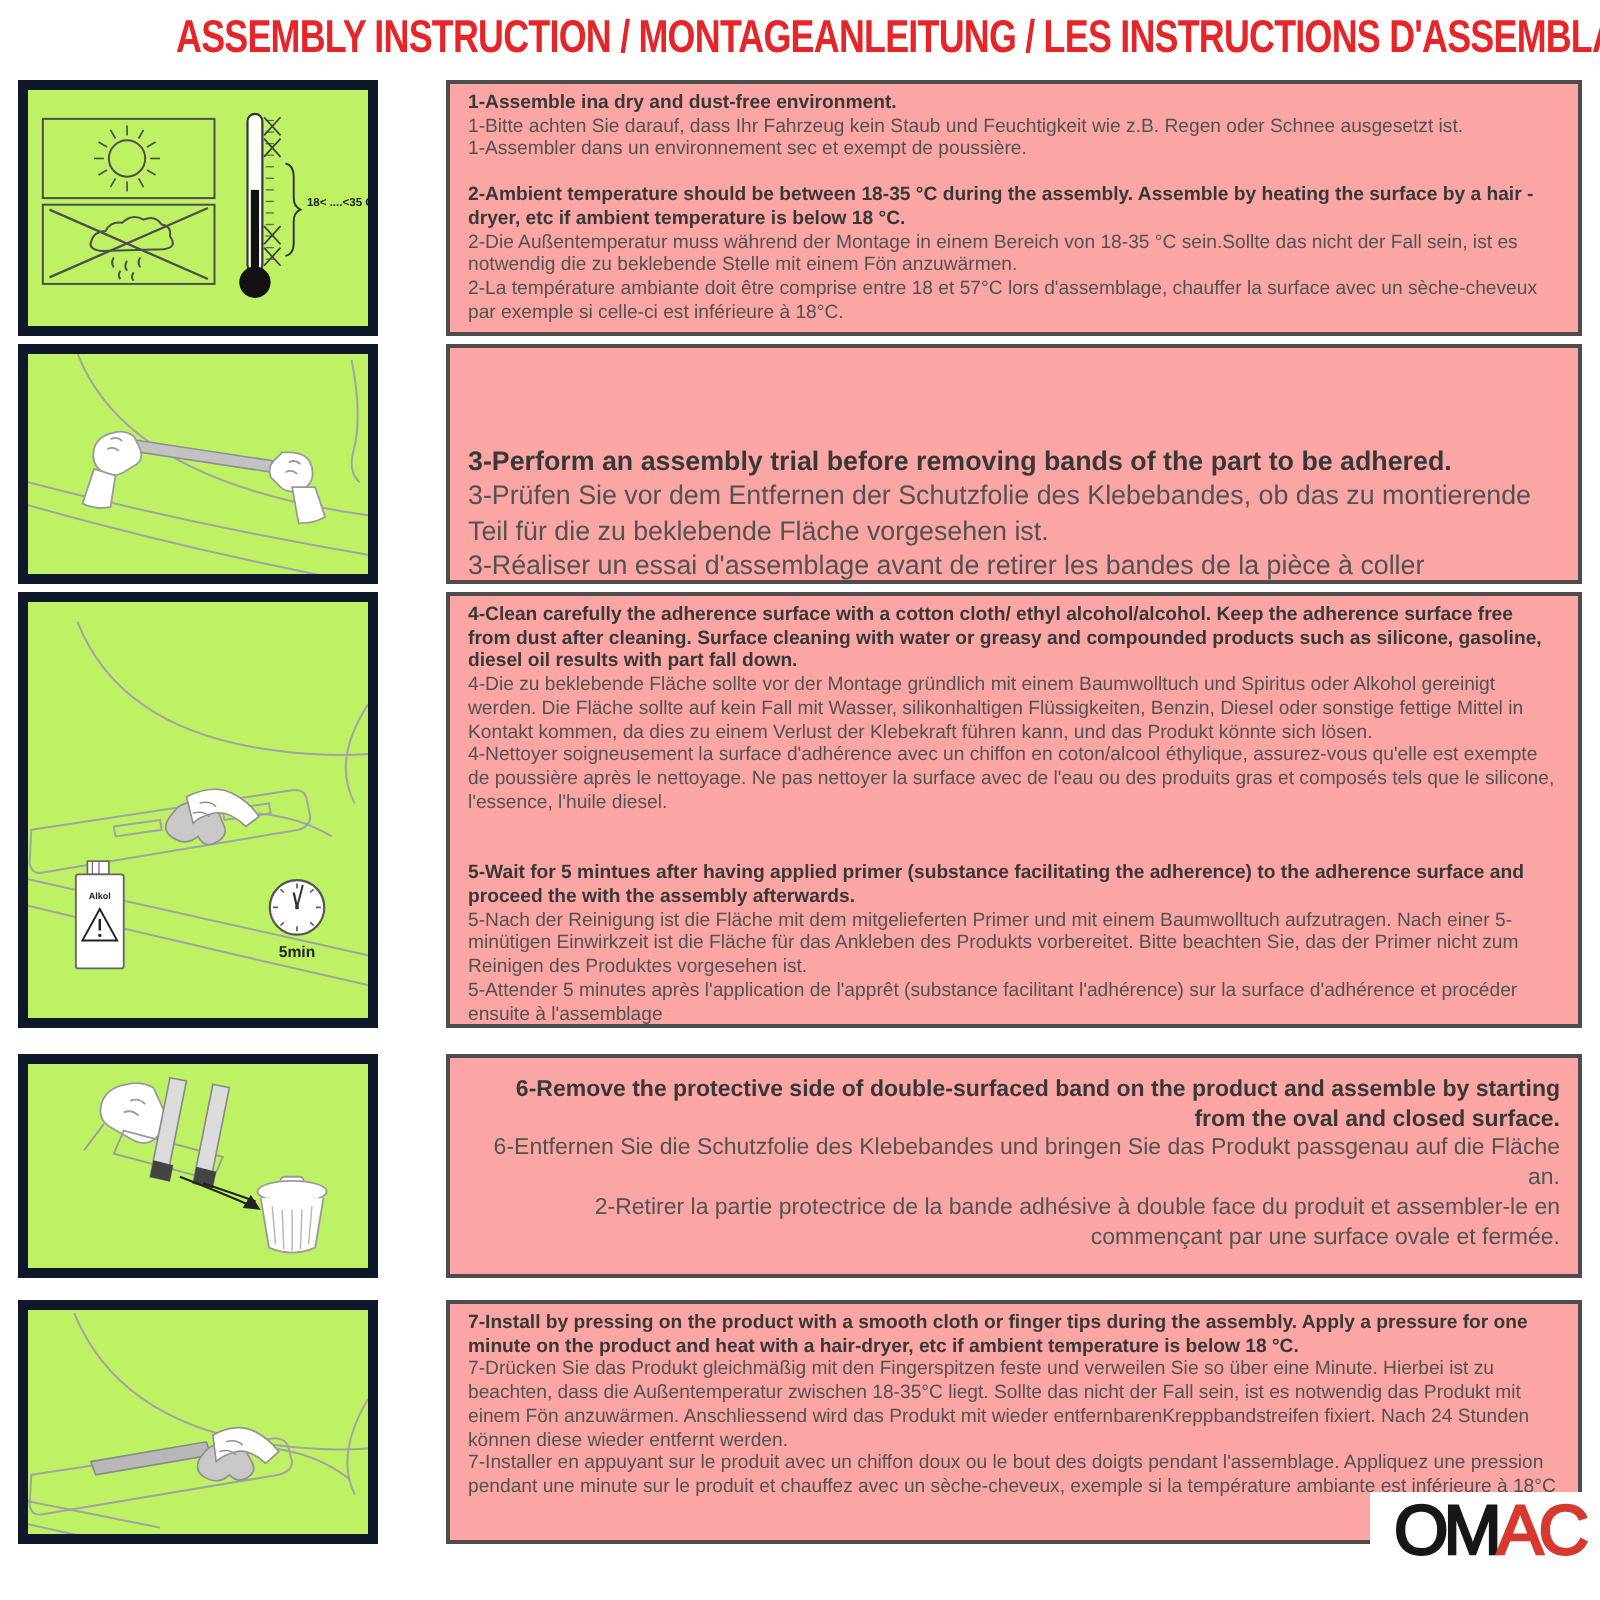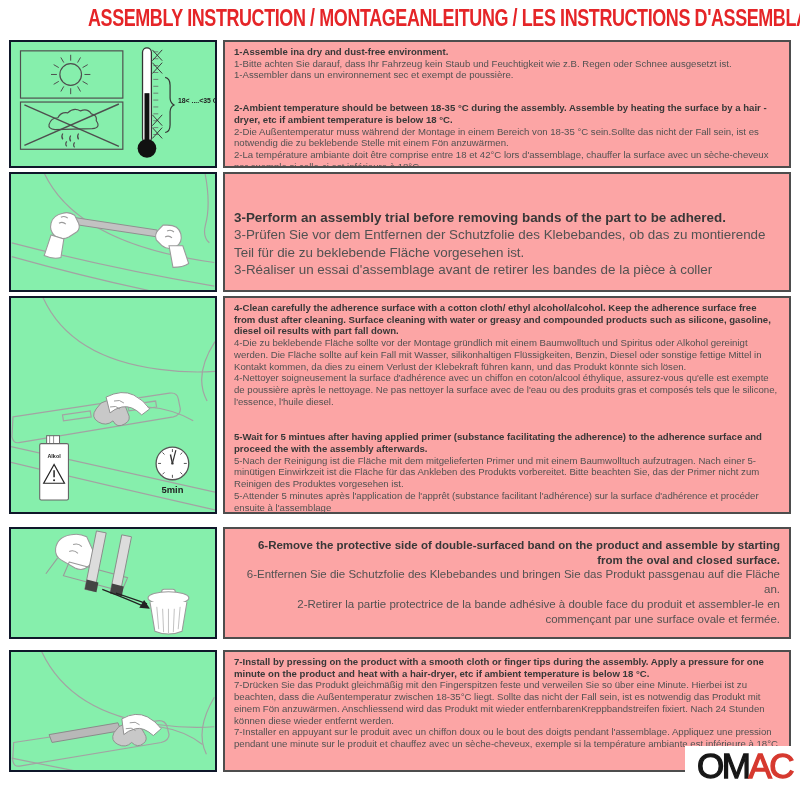--- a/index.html
+++ b/index.html
@@ -4,34 +4,34 @@
 <style>
   html,body{margin:0;padding:0;background:#ffffff;}
   body{width:800px;height:800px;font-family:"Liberation Sans",sans-serif;color:#3f3f3f;}
   .page{position:relative;width:800px;height:800px;background:#fff;overflow:hidden;}
   .title{position:absolute;top:5px;left:0;width:800px;text-align:center;color:#e52528;
          font-weight:800;font-size:23px;white-space:nowrap;letter-spacing:-0.5px;
          transform:scaleX(0.78);transform-origin:50% 50%;}
   .row{position:absolute;left:9px;right:9px;}
   .r1{top:40px;height:128px;} .r2{top:172px;height:120px;} .r3{top:296px;height:218px;}
   .r4{top:527px;height:112px;text-align:right;} .r5{top:650px;height:122px;padding-left:21px;}
-  .icon-cell{position:absolute;left:0;top:0;width:208px;height:100%;
-             border:2px solid #0f172a;background:#86efac;box-sizing:border-box;overflow:hidden;}
+  .icon-cell{position:absolute;left:0;top:0;width:180px;height:100%;
+             border:5px solid #0f172a;background:#bef264;box-sizing:border-box;overflow:hidden;}
   .icon-cell svg{display:block;width:100%;height:100%;}
   .text-cell{position:absolute;left:214px;right:0;top:0;height:100%;
              border:2px solid #4d4d4d;background:#fca5a5;box-sizing:border-box;
              padding:4px 9px;overflow:hidden;}
   p{margin:0;}
-  .step+.step{margin-top:21px;}
+  .step+.step{margin-top:11px;}
   .fs-s{font-size:9.6px;line-height:1.22;}
   .fs-m{font-size:11.5px;line-height:1.28;}
   .fs-l{font-size:13.4px;line-height:1.3;}
   .en{font-weight:bold;color:#383838;}
   .de,.fr{font-weight:400;color:#525252;}
-  .r2 .text-cell{padding-top:35px;}
+  .r2 .text-cell{padding-top:48px;}
   .r3 .step+.step{margin-top:24px;}
   .r4 .text-cell{padding-top:9px;}
   .logo{position:absolute;top:746px;right:8px;background:#fff;padding:2px 0 2px 12px;
         font-size:35px;font-weight:400;letter-spacing:-2.5px;line-height:1;
         -webkit-text-stroke:1.3px currentColor;white-space:nowrap;}
   .logo .lb{color:#171717;-webkit-text-stroke:1.3px #171717;}
   .logo .lr{color:#d6392f;-webkit-text-stroke:1.3px #d6392f;}
   svg text{font-family:"Liberation Sans",sans-serif;}
 </style>
 </head>
@@ -107,21 +107,21 @@
     </div>
     <div class="text-cell fs-s">
       <div class="step">
         <p class="en">1-Assemble ina dry and dust-free environment.</p>
         <p class="de">1-Bitte achten Sie darauf, dass Ihr Fahrzeug kein Staub und Feuchtigkeit wie z.B. Regen oder Schnee ausgesetzt ist.</p>
         <p class="fr">1-Assembler dans un environnement sec et exempt de poussière.</p>
       </div>
       <div class="step">
         <p class="en">2-Ambient temperature should be between 18-35 °C  during the assembly. Assemble by heating the surface by a hair -dryer, etc if ambient temperature is below 18 °C.</p>
         <p class="de">2-Die Außentemperatur muss während der Montage in einem Bereich von 18-35 °C  sein.Sollte das nicht der Fall sein, ist es notwendig die zu beklebende Stelle mit einem Fön anzuwärmen.</p>
-        <p class="fr">2-La température ambiante doit être comprise entre 18 et 42°C lors d'assemblage, chauffer la surface avec un sèche-cheveux par exemple si celle-ci est inférieure à 18°C.</p>
+        <p class="fr">2-La température ambiante doit être comprise entre 18 et 57°C lors d'assemblage, chauffer la surface avec un sèche-cheveux par exemple si celle-ci est inférieure à 18°C.</p>
       </div>
     </div>
   </div>
 
   <div class="row r2">
     <div class="icon-cell">
       <svg viewBox="0 0 206 118">
         <g stroke="#a3a3a3" fill="none" stroke-width="1.2">
           <path d="M30,-8 Q60,70 206,90"></path>
           <path d="M196,-4 Q203,30 197,52 Q194,64 201,70"></path>

